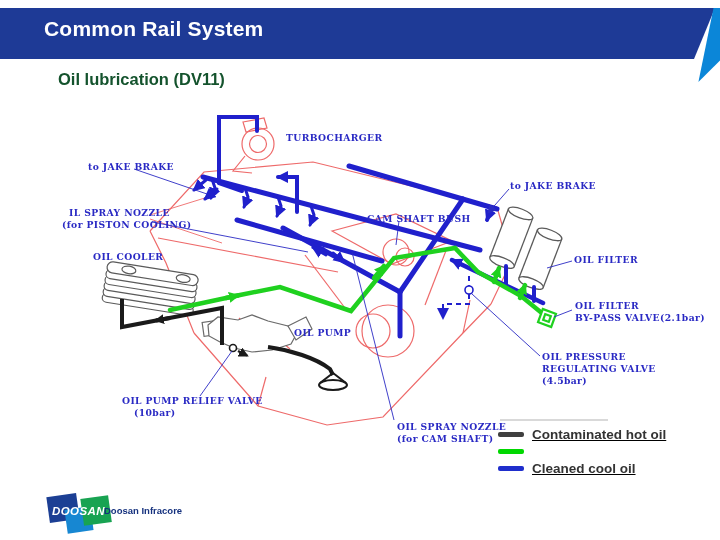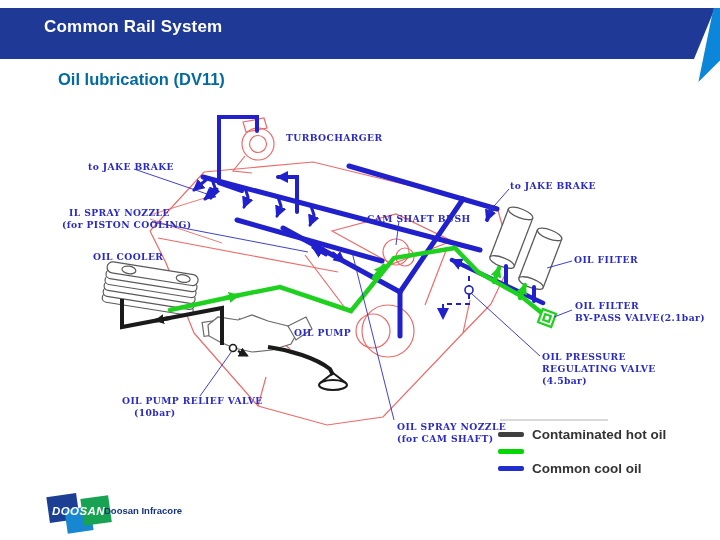--- a/index.html
+++ b/index.html
@@ -1,28 +1,28 @@
 <!DOCTYPE html>
 <html><head>
 <meta charset="utf-8">
 <style>
   html,body{margin:0;padding:0;background:#e8e8e8;}
   .slide{position:relative;width:720px;height:540px;background:#ffffff;overflow:hidden;
          font-family:"Liberation Sans",sans-serif;}
   .header-bar{position:absolute;left:0;top:8px;width:720px;height:51px;background:#1e3a96;
               clip-path:polygon(0 0,715px 0,694px 100%,0 100%);}
-  .header-title{position:absolute;left:44px;top:9px;color:#ffffff;font-size:17px;font-weight:bold;
+  .header-title{position:absolute;left:44px;top:9px;color:#ffffff;font-size:21px;font-weight:bold;
                 letter-spacing:.2px;}
   .flag{position:absolute;left:693px;top:8px;width:27px;height:74px;background:#0b86d8;
         clip-path:polygon(76% 0,100% 0,100% 71%,20% 100%);}
-  .subtitle{position:absolute;left:58px;top:70px;color:#0369a1;font-size:16.5px;font-weight:bold;}
+  .subtitle{position:absolute;left:58px;top:70px;color:#14532d;font-size:16.5px;font-weight:bold;}
   svg.diagram{position:absolute;left:0;top:0;}
   .legend{position:absolute;left:498px;top:426px;}
   .legend-topline{position:absolute;left:2px;top:-7px;width:108px;height:2px;background:#d9d9d9;}
-  .legend-row{display:flex;align-items:center;height:17px;margin-bottom:0px;}
+  .legend-row{display:flex;align-items:center;height:17px;margin-bottom:0px;text-decoration:underline;}
   .legend-swatch{width:26px;height:5px;border-radius:2px;margin-right:8px;flex:0 0 auto;}
   .legend-label{font-size:13.5px;font-weight:bold;color:#333333;white-space:nowrap;line-height:17px;}
   .logo{position:absolute;left:44px;top:488px;}
   .logo-company{position:absolute;left:60px;top:17px;font-size:9.5px;font-weight:bold;color:#15317e;
                 white-space:nowrap;}
 </style>
 </head>
 <body>
 
 <div class="slide">
@@ -212,21 +212,21 @@
     <div class="legend-topline"></div>
     <div class="legend-row">
       <span class="legend-swatch" style="background: rgb(63, 63, 63);"></span>
       <span class="legend-label">Contaminated hot oil</span>
     </div>
     <div class="legend-row">
       <span class="legend-swatch" style="background: rgb(0, 216, 0);"></span>
     </div>
     <div class="legend-row">
       <span class="legend-swatch" style="background: rgb(31, 46, 204);"></span>
-      <span class="legend-label">Common cool oil</span>
+      <span class="legend-label">Cleaned cool oil</span>
     </div>
   </div>
 
   <div class="logo">
     <svg width="72" height="46" viewBox="0 0 72 46">
       <rect x="4" y="7" width="30" height="26" fill="#1c3f94" transform="rotate(-8 19 20)"></rect>
       <rect x="22" y="20" width="26" height="24" fill="#1787d2" transform="rotate(-8 35 32)"></rect>
       <rect x="38" y="9" width="28" height="27" fill="#18a352" transform="rotate(-8 52 22)"></rect>
       <text x="8" y="27" font-family="Liberation Sans, sans-serif" font-size="11.5" font-weight="bold" font-style="italic" fill="#ffffff" letter-spacing="0.4">DOOSAN</text>
     </svg>

